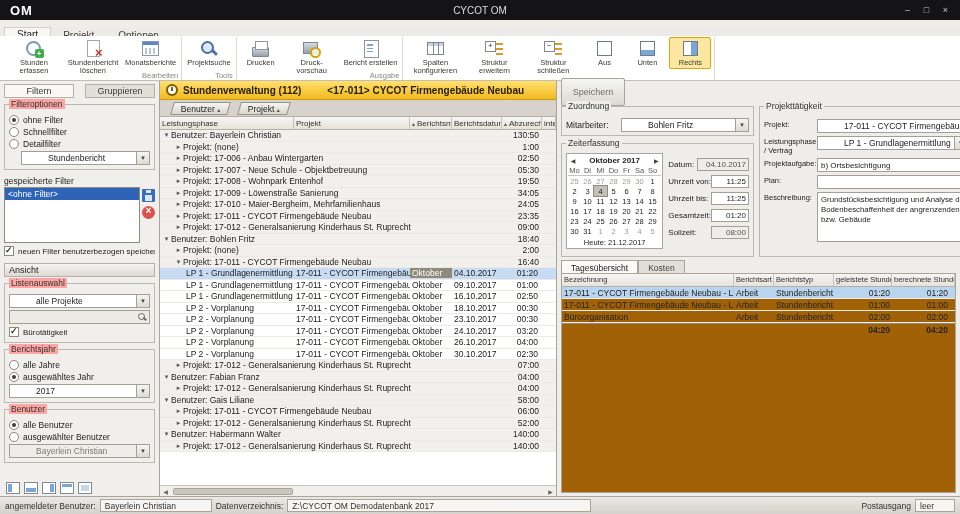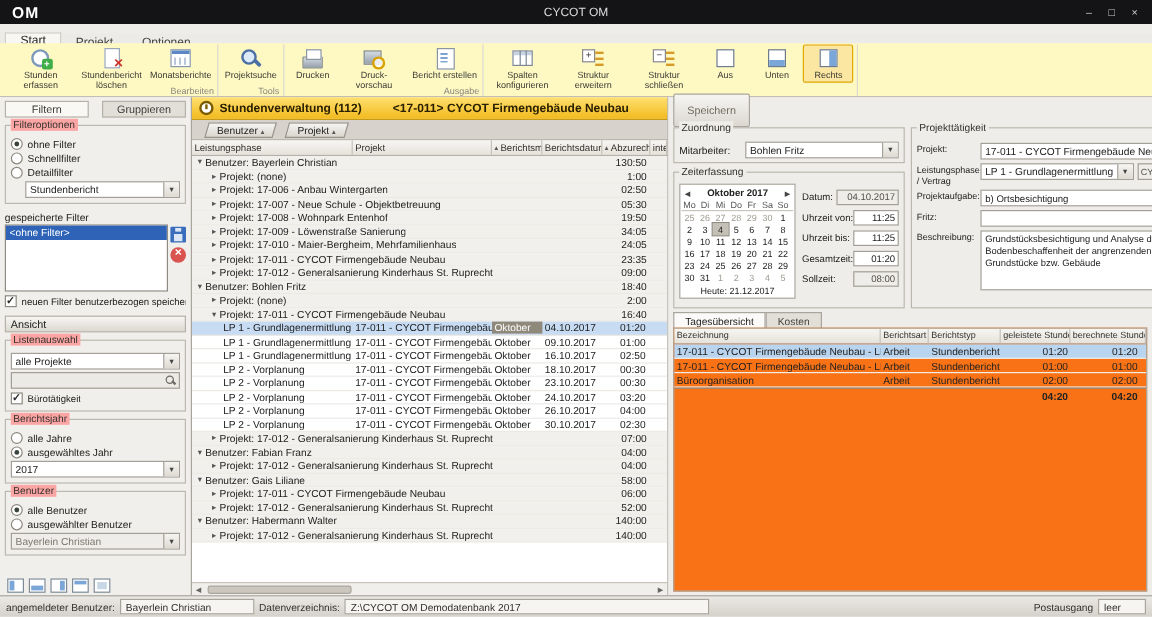--- a/index.html
+++ b/index.html
@@ -14,21 +14,21 @@
   .wtitle{position:absolute;left:0;right:0;text-align:center;font-size:10px;color:#ddd;}
   .winbtns{margin-left:auto;display:flex;gap:2px;padding-right:6px;z-index:2;}
   .winbtn{width:17px;height:14px;display:flex;align-items:center;justify-content:center;
           font-size:9px;color:#c9c9c9;}
 
   
   .rtabs{position:absolute;top:28px;left:0;right:0;height:16px;background:#ecebe7;
          display:flex;align-items:flex-end;padding-left:4px;border-bottom:1px solid #d2cfc8;}
   .rtab{padding:1px 12px 2px;font-size:10px;color:#44423c;}
   .rtab.on{background:#f8f7f4;border:1px solid #d2cfc8;border-bottom:1px solid #f8f7f4;color:#1e1c18;}
-  .ribbon{position:absolute;top:36px;left:0;right:0;height:45px;background:#fef9c3;
+  .ribbon{position:absolute;top:36px;left:0;right:0;height:45px;background:#ffffff;
           border-bottom:1px solid #c2beb5;display:flex;padding:1px 2px 0;}
   .rgroup{display:flex;flex-direction:column;border-right:1px solid #ddd9d2;padding:0 3px;}
   .rbtns{display:flex;align-items:flex-start;gap:1px;height:34px;}
   .rbtn{min-width:42px;max-width:58px;display:flex;flex-direction:column;align-items:center;
         padding:1px;border:1px solid transparent;border-radius:2px;}
   .rbtn.on{background:#fce7a2;border-color:#dfa500;}
   .rlabel{font-size:7.5px;line-height:1.12;color:#3c3a34;text-align:center;margin-top:1px;}
   .rgname{font-size:7.5px;color:#8a867e;text-align:right;height:9px;line-height:9px;}
 
   
@@ -85,21 +85,21 @@
   .ltab.on{background:#f9f8f5;}
   .gbox{border:1px solid #bcb8af;margin-top:6px;padding:8px 4px 4px;position:relative;}
   .cap{position:absolute;top:-6px;left:4px;background:#fca5a5;padding:0 2px;font-size:8.5px;color:#33312c;}
   .radio{display:flex;align-items:center;gap:4px;font-size:8.5px;margin:2px 0;}
   .rdot{width:10px;height:10px;min-width:10px;border:1px solid #8c887f;border-radius:50%;background:#fff;position:relative;}
   .radio.on .rdot::after{content:"";position:absolute;inset:2px;background:#39423b;border-radius:50%;}
   .check{display:flex;align-items:center;gap:4px;font-size:8px;margin:3px 0 1px;}
   .cbox{width:10px;height:10px;min-width:10px;border:1px solid #8c887f;background:#fff;position:relative;}
   .check.on .cbox::after{content:"✓";position:absolute;left:0;top:-2px;font-size:9px;color:#2c2c2c;font-weight:bold;}
   .clab{white-space:nowrap;overflow:hidden;}
-  .combo{height:14px;background:#fff;border:1px solid #a39f96;display:flex;align-items:center;font-size:8.5px;margin-top:2px;}
+  .combo{height:14px;background:#fff;border:1px solid #a39f96;display:flex;align-items:center;font-size:8.5px;margin-top:2px;padding-left:23px;}
   .combo .cval{flex:1;padding:0 3px;white-space:nowrap;overflow:hidden;}
   .combo .carr{width:13px;align-self:stretch;background:linear-gradient(#f6f5f2,#dedad2);
                border-left:1px solid #a39f96;display:flex;align-items:center;justify-content:center;
                font-size:7px;color:#444;}
   .combo.dis{background:#efede9;}
   .combo.dis .cval{color:#7c7870;}
   .indent{margin-left:12px;}
   .plabel{font-size:8.5px;margin:6px 0 1px;}
   .flrow{display:flex;gap:2px;}
   .flist{flex:1;height:56px;background:#fff;border:1px solid #8f8b82;}
@@ -204,21 +204,21 @@
   .ptrow .combo{flex:1;margin-top:0;}
   .vertragbox{width:48px;min-width:48px;height:14px;background:#efede9;border:1px solid #a39f96;
               font-size:7.5px;display:flex;align-items:center;padding:0 2px;overflow:hidden;white-space:nowrap;color:#55524b;}
   .textbox{flex:1;height:14px;background:#fff;border:1px solid #a39f96;display:flex;align-items:center;
            padding:0 3px;font-size:8px;overflow:hidden;white-space:nowrap;}
   .tarea{flex:1;height:50px;background:#fff;border:1px solid #a39f96;padding:2px 3px;
          font-size:7.8px;line-height:1.25;overflow:hidden;}
   .dtabs{position:absolute;top:179px;left:4px;display:flex;}
   .dtab{font-size:8.5px;padding:2px 9px;background:#e2dfd8;border:1px solid #a9a59d;border-bottom:none;color:#44423c;}
   .dtab.on{background:#fbfaf8;color:#1e1c18;}
-  .dtable{position:absolute;top:192px;left:4px;right:4px;bottom:3px;background:#f97316;
+  .dtable{position:absolute;top:192px;left:4px;right:4px;bottom:3px;background:#a16207;
           border:1px solid #a9a59d;display:flex;flex-direction:column;font-size:8.5px;}
   .dthead{display:flex;height:13px;background:linear-gradient(#f7f6f3,#e6e2db);
           border-bottom:1px solid #b5b1a8;font-size:7.5px;color:#33312c;}
   .dth{border-right:1px solid #c6c2ba;padding:1px 2px;overflow:hidden;white-space:nowrap;}
   .dtr{display:flex;height:12px;align-items:center;border-bottom:1px solid #f0ede8;white-space:nowrap;}
   .dtr.sel{background:#b9d4ef;}
   .dtd{padding:0 2px;overflow:hidden;}
   .dtd.num{text-align:right;}
   .dtotal{display:flex;height:13px;align-items:center;border-top:1px solid #8f8b82;font-weight:bold;}
 
@@ -767,21 +767,21 @@
           </div>
           <div class="vertragbox">CYCOT Firmengebäude Neubau</div>
         </div>
 
         <div class="ptrow">
           <span class="ptlab">Projektaufgabe:</span>
           <div class="textbox">b) Ortsbesichtigung</div>
         </div>
 
         <div class="ptrow">
-          <span class="ptlab">Fritz:</span>
+          <span class="ptlab">Plan:</span>
           <div class="combo">
             <span class="cval"></span>
 
           </div>
         </div>
 
         <div class="ptrow">
           <span class="ptlab">Beschreibung:</span>
           <div class="tarea">Grundstücksbesichtigung und Analyse der Bodenbeschaffenheit der angrenzenden Grundstücke bzw. Gebäude</div>
         </div>

